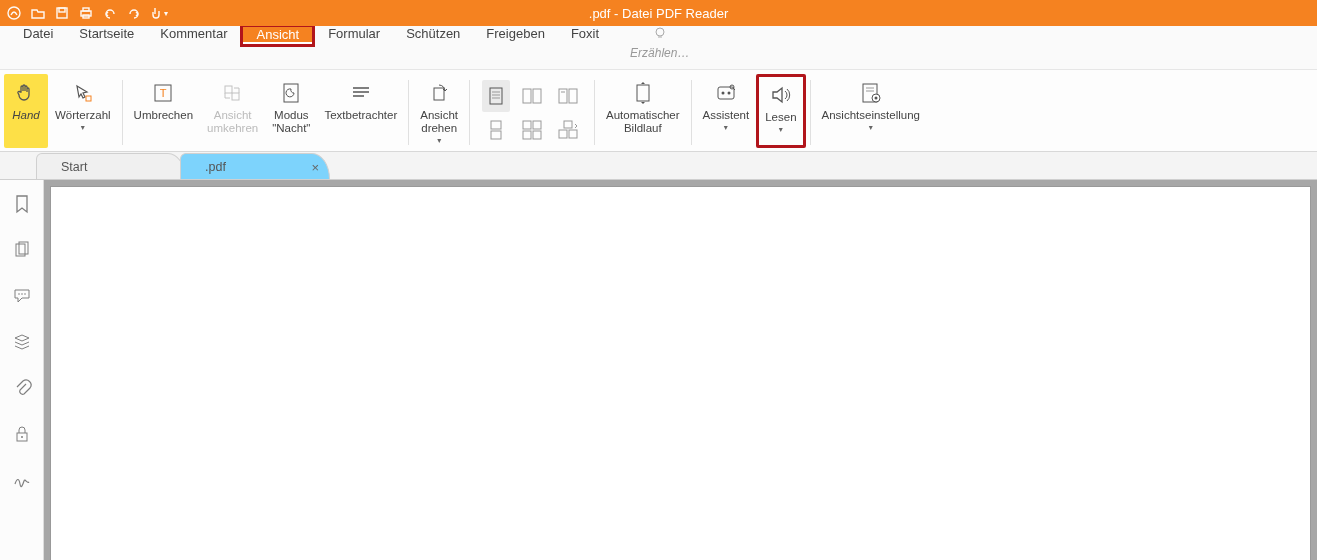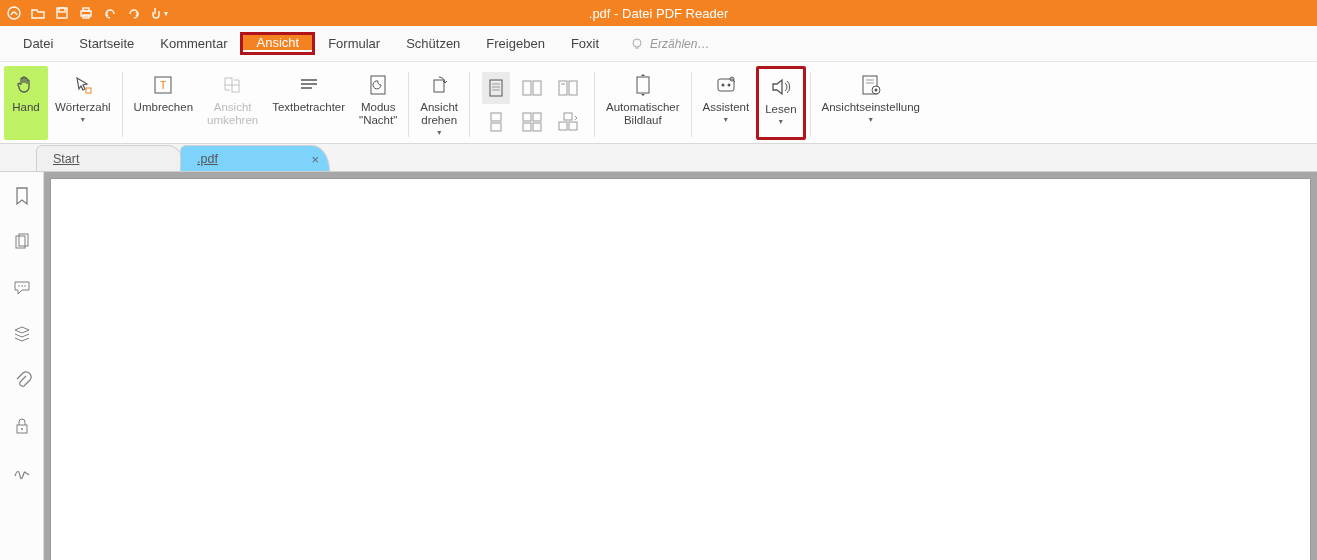--- a/index.html
+++ b/index.html
@@ -6,48 +6,48 @@
   body { width: 1317px; height: 560px; background: #fff; overflow: hidden; font-size: 12px; color: #333; }
 
   
   .titlebar { height: 26px; background: #f58220; display: flex; align-items: center; padding: 0 6px; color: #fff; position: relative; }
   .titlebar .qat { display: flex; align-items: center; gap: 8px; }
   .titlebar .qat .ico { width: 16px; height: 16px; display: flex; align-items: center; justify-content: center; opacity: .95; cursor: pointer; }
   .titlebar .title { position: absolute; left: 50%; transform: translateX(-50%); font-size: 13px; }
   .qat svg { stroke: #fff; fill: none; stroke-width: 1.4; }
 
   
-  .menubar { height: 36px; background: #fafafa; border-bottom: 1px solid #e6e6e6; display: flex; align-items: center; padding-left: 10px; gap: 0; }
+  .menubar { height: 44px; background: #fafafa; border-bottom: 1px solid #e6e6e6; display: flex; align-items: flex-start; padding-left: 10px; gap: 0; }
   .menubar .menuitem { display: flex; align-items: center; padding: 0 13px; font-size: 13px; color: #444; cursor: pointer; }
   .menubar .menuitem.active { background: #f58220; color: #fff; font-weight: 500; border-bottom: 2px solid #fff; }
   .menubar .active-wrap { border: 3px solid #b1151b; display: flex; align-items: stretch; margin: -2px 0; }
-  .menubar .search { display: flex; align-items: center; margin-left: 18px; color: #999; gap: 6px; }
+  .menubar .search { display: flex; align-items: center; margin-left: 18px; color: #999; gap: 6px; flex-direction: column; }
   .menubar .search .placeholder { font-style: italic; font-size: 12px; }
 
   
   .ribbon { height: 82px; background: #fdfdfd; border-bottom: 1px solid #d8d8d8; display: flex; align-items: stretch; padding: 4px 4px 0 4px; }
   .ribbon .grp { display: flex; align-items: flex-start; }
   .ribbon .sep { width: 1px; background: #e0e0e0; margin: 6px 4px; }
   .ribbon .btn { display: flex; flex-direction: column; align-items: center; justify-content: flex-start; padding: 4px 6px 0 6px; min-width: 44px; cursor: pointer; text-align: center; border: 1px solid transparent; border-radius: 2px; height: 74px; }
-  .ribbon .btn.active { background: #bef264; }
+  .ribbon .btn.active { background: #fde047; font-style: italic; }
   .ribbon .btn .iconbox { height: 28px; display: flex; align-items: center; justify-content: center; }
   .ribbon .btn .lbl { font-size: 11.5px; color: #444; line-height: 13px; margin-top: 2px; }
   .ribbon .btn.disabled .lbl { color: #bbb; }
   .ribbon .btn.disabled svg { opacity: .35; }
   .ribbon .btn .drop { font-size: 8px; color: #666; margin-top: 1px; }
   .hl-red { border: 3px solid #b1151b !important; }
 
   
   .minigrid { display: grid; grid-template-columns: repeat(3, 28px); grid-template-rows: repeat(2, 32px); gap: 2px 8px; padding: 6px 8px 0 8px; }
   .minigrid .mi { display:flex; align-items:center; justify-content:center; cursor:pointer; }
   .minigrid .mi.sel { background:#eaeaea; border-radius:2px; }
 
   
   .doctabs { height: 28px; background: #f4f4f4; display: flex; align-items: flex-end; padding-left: 36px; border-bottom: 1px solid #cfcfcf; }
-  .doctab { height: 26px; min-width: 150px; padding: 0 30px 0 16px; display:flex; align-items:center; font-size: 12.5px; color:#555; background:#f0f0f0; border:1px solid #d0d0d0; border-bottom:none; border-radius: 6px 18px 0 0 / 6px 26px 0 0; margin-right: -6px; position:relative; cursor:pointer;text-decoration:underline; }
+  .doctab { height: 26px; min-width: 150px; padding: 0 30px 0 24px; display:flex; align-items:center; font-size: 12.5px; color:#555; background:#f0f0f0; border:1px solid #d0d0d0; border-bottom:none; border-radius: 6px 18px 0 0 / 6px 26px 0 0; margin-right: -6px; position:relative; cursor:pointer; }
   .doctab.active { background:#7dd3fc; z-index:2; }
   .doctab .close { position:absolute; right:10px; top:6px; font-size:13px; color:#666; cursor:pointer; }
 
   
   .workspace { display:flex; height: calc(560px - 26px - 28px - 82px - 28px); background:#e9e9e9; }
   .sidepanel { width: 44px; background:#fcfcfc; border-right:1px solid #ddd; display:flex; flex-direction:column; align-items:center; padding-top:14px; gap:26px; }
   .sidepanel .sico { width:20px; height:20px; display:flex; align-items:center; justify-content:center; cursor:pointer; opacity:.75; }
   .page-area { flex:1; background:#a7a7a7; padding:6px 0 0 6px; }
   .page { background:#fff; width: calc(100% - 6px); height: 100%; border:1px solid #999; }
 
@@ -163,36 +163,36 @@
             <rect x="3" y="3" width="7" height="7" fill="none" stroke="#555"></rect>
             <rect x="10" y="10" width="7" height="7" fill="none" stroke="#555"></rect>
             <path d="M12 5h5v5" fill="none" stroke="#555"></path>
             <path d="M8 15H3v-5" fill="none" stroke="#555"></path>
           </svg>
         </div>
       <div class="lbl"><span>Ansicht<br>umkehren</span></div>
     </div>
     <div class="btn">
       <div class="iconbox">
+          <svg width="22" height="22">
+            <rect x="4" y="2" width="14" height="18" fill="none" stroke="#555"></rect>
+            <path d="M14 11a4 4 0 1 1-3-4 3 3 0 0 0 3 4z" fill="none" stroke="#555"></path>
+          </svg>
+        </div>
+      <div class="lbl"><span>Modus<br>"Nacht"</span></div>
+    </div>
+    <div class="btn">
+      <div class="iconbox">
           <svg width="22" height="20">
             <line x1="3" y1="5" x2="19" y2="5" stroke="#555" stroke-width="1.5"></line>
             <line x1="3" y1="9" x2="19" y2="9" stroke="#555" stroke-width="1.5"></line>
             <line x1="3" y1="13" x2="14" y2="13" stroke="#555" stroke-width="1.5"></line>
           </svg>
         </div>
       <div class="lbl">Textbetrachter</div>
-    </div>
-    <div class="btn">
-      <div class="iconbox">
-          <svg width="22" height="22">
-            <rect x="4" y="2" width="14" height="18" fill="none" stroke="#555"></rect>
-            <path d="M14 11a4 4 0 1 1-3-4 3 3 0 0 0 3 4z" fill="none" stroke="#555"></path>
-          </svg>
-        </div>
-      <div class="lbl"><span>Modus<br>"Nacht"</span></div>
     </div>
   </div>
   <div class="sep"></div>
   <div class="grp">
     <div class="btn">
       <div class="iconbox">
           <svg width="22" height="22">
             <rect x="6" y="6" width="10" height="12" fill="none" stroke="#555"></rect>
             <path d="M11 3a6 6 0 0 1 6 6" fill="none" stroke="#555"></path>
             <path d="M17 9l2-2M17 9l-2-2" stroke="#555"></path>

